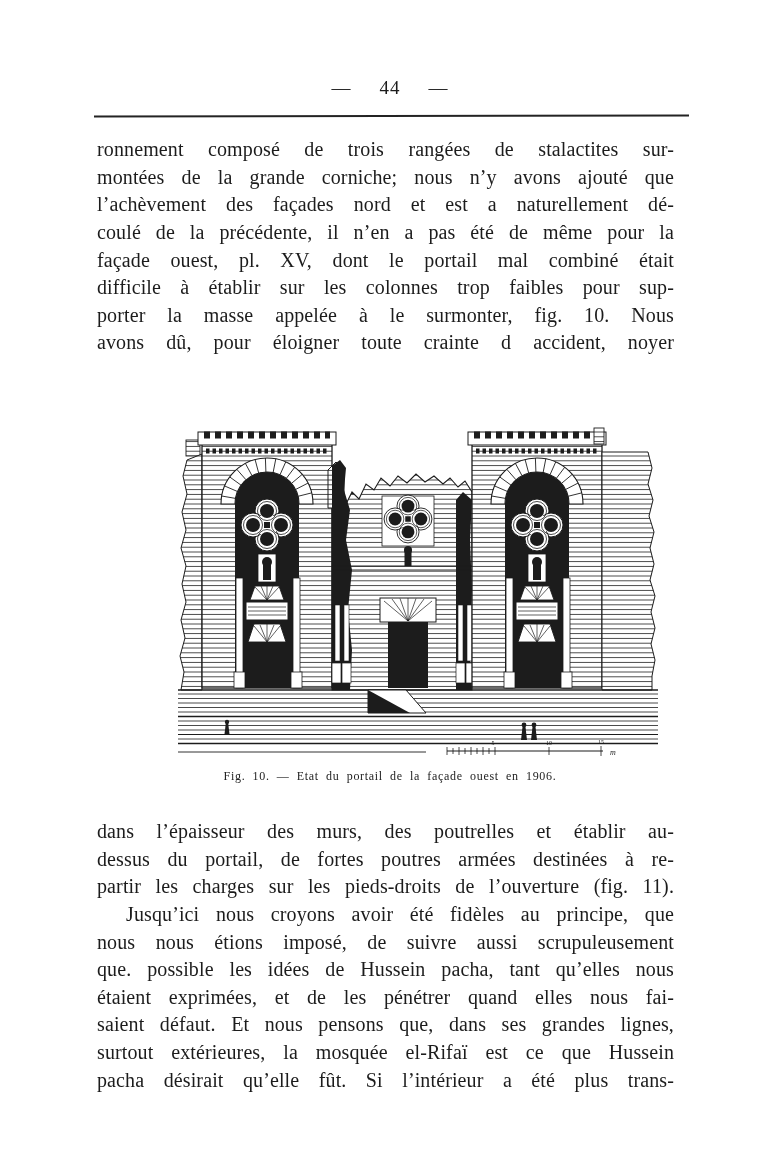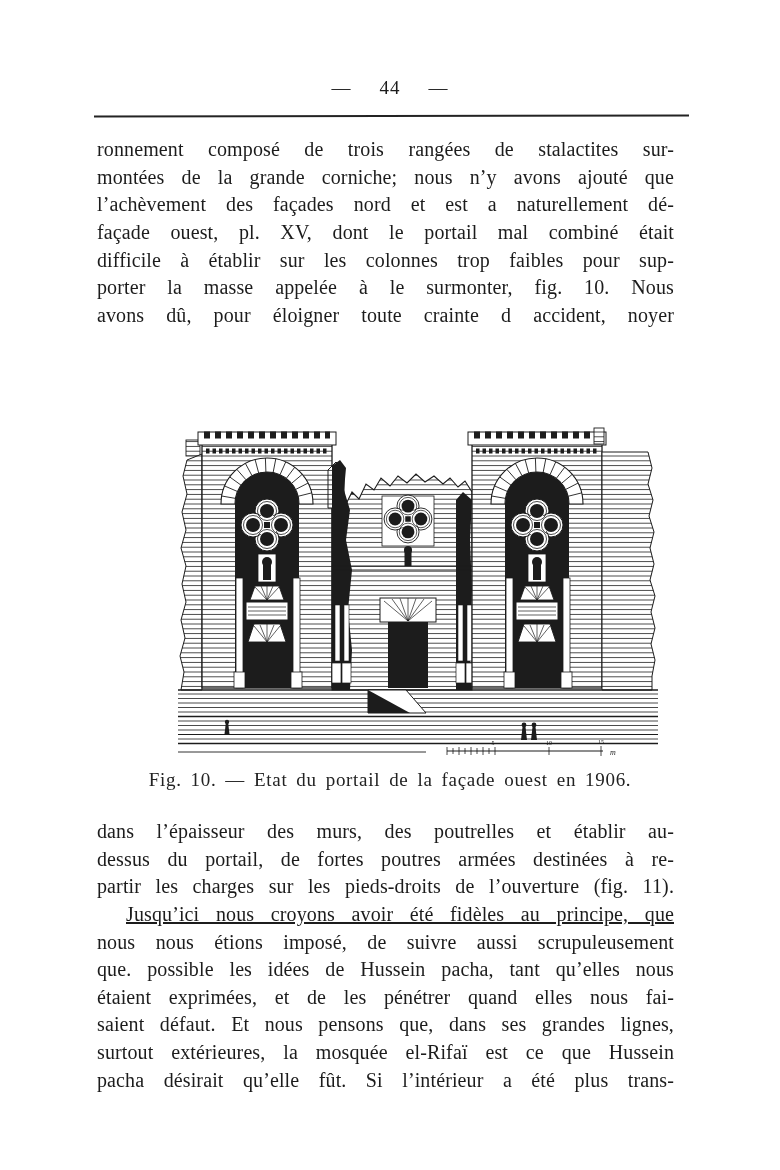--- a/index.html
+++ b/index.html
@@ -20,44 +20,45 @@
     position:absolute; left:97px; width:577px;
     font-size:20px; line-height:27.65px;
   }
   .bodytext.p1{ top:136px; }
   .bodytext.p2{ top:818px; }
   .line{
     text-align:justify; text-align-last:justify;
     height:27.65px; overflow:hidden; white-space:normal;
     letter-spacing:0.12px;
   }
-  .indent{ text-indent:29px;text-decoration:underline; }
+  .indent{ text-indent:29px; }
   .figurewrap{ position:absolute; top:420px; left:178px; width:480px; height:338px; }
   .caption{
     position:absolute; top:769px; left:0; width:780px; text-align:center;
-    font-size:19px; letter-spacing:0.7px; word-spacing:3.5px; color:#222;
+    font-size:12px; letter-spacing:0.7px; word-spacing:3.5px; color:#222;
   }
   svg text{ font-family:"Liberation Serif", serif; fill:#1c1c1c; }
 </style>
 </head>
 <body>
 
 <div class="page">
 
   <div class="pagehead">
     <span>—</span>
     <span>44</span>
     <span>—</span>
   </div>
   <div class="rule"></div>
 
   <div class="bodytext p1">
     <div class="line">ronnement composé de trois rangées de stalactites sur-</div>
     <div class="line">montées de la grande corniche; nous n’y avons ajouté que</div>
     <div class="line">l’achèvement des façades nord et est a naturellement dé-</div>
+    <div class="line">coulé de la précédente, il n’en a pas été de même pour la</div>
     <div class="line">façade ouest, pl. XV, dont le portail mal combiné était</div>
     <div class="line">difficile à établir sur les colonnes trop faibles pour sup-</div>
     <div class="line">porter la masse appelée à le surmonter, fig. 10. Nous</div>
     <div class="line">avons dû, pour éloigner toute crainte d accident, noyer</div>
   </div>
 
   <div class="figurewrap">
     <svg width="480" height="338" viewBox="0 0 480 338">
       <defs>
         <pattern id="crs" width="9" height="4.8" patternUnits="userSpaceOnUse">

